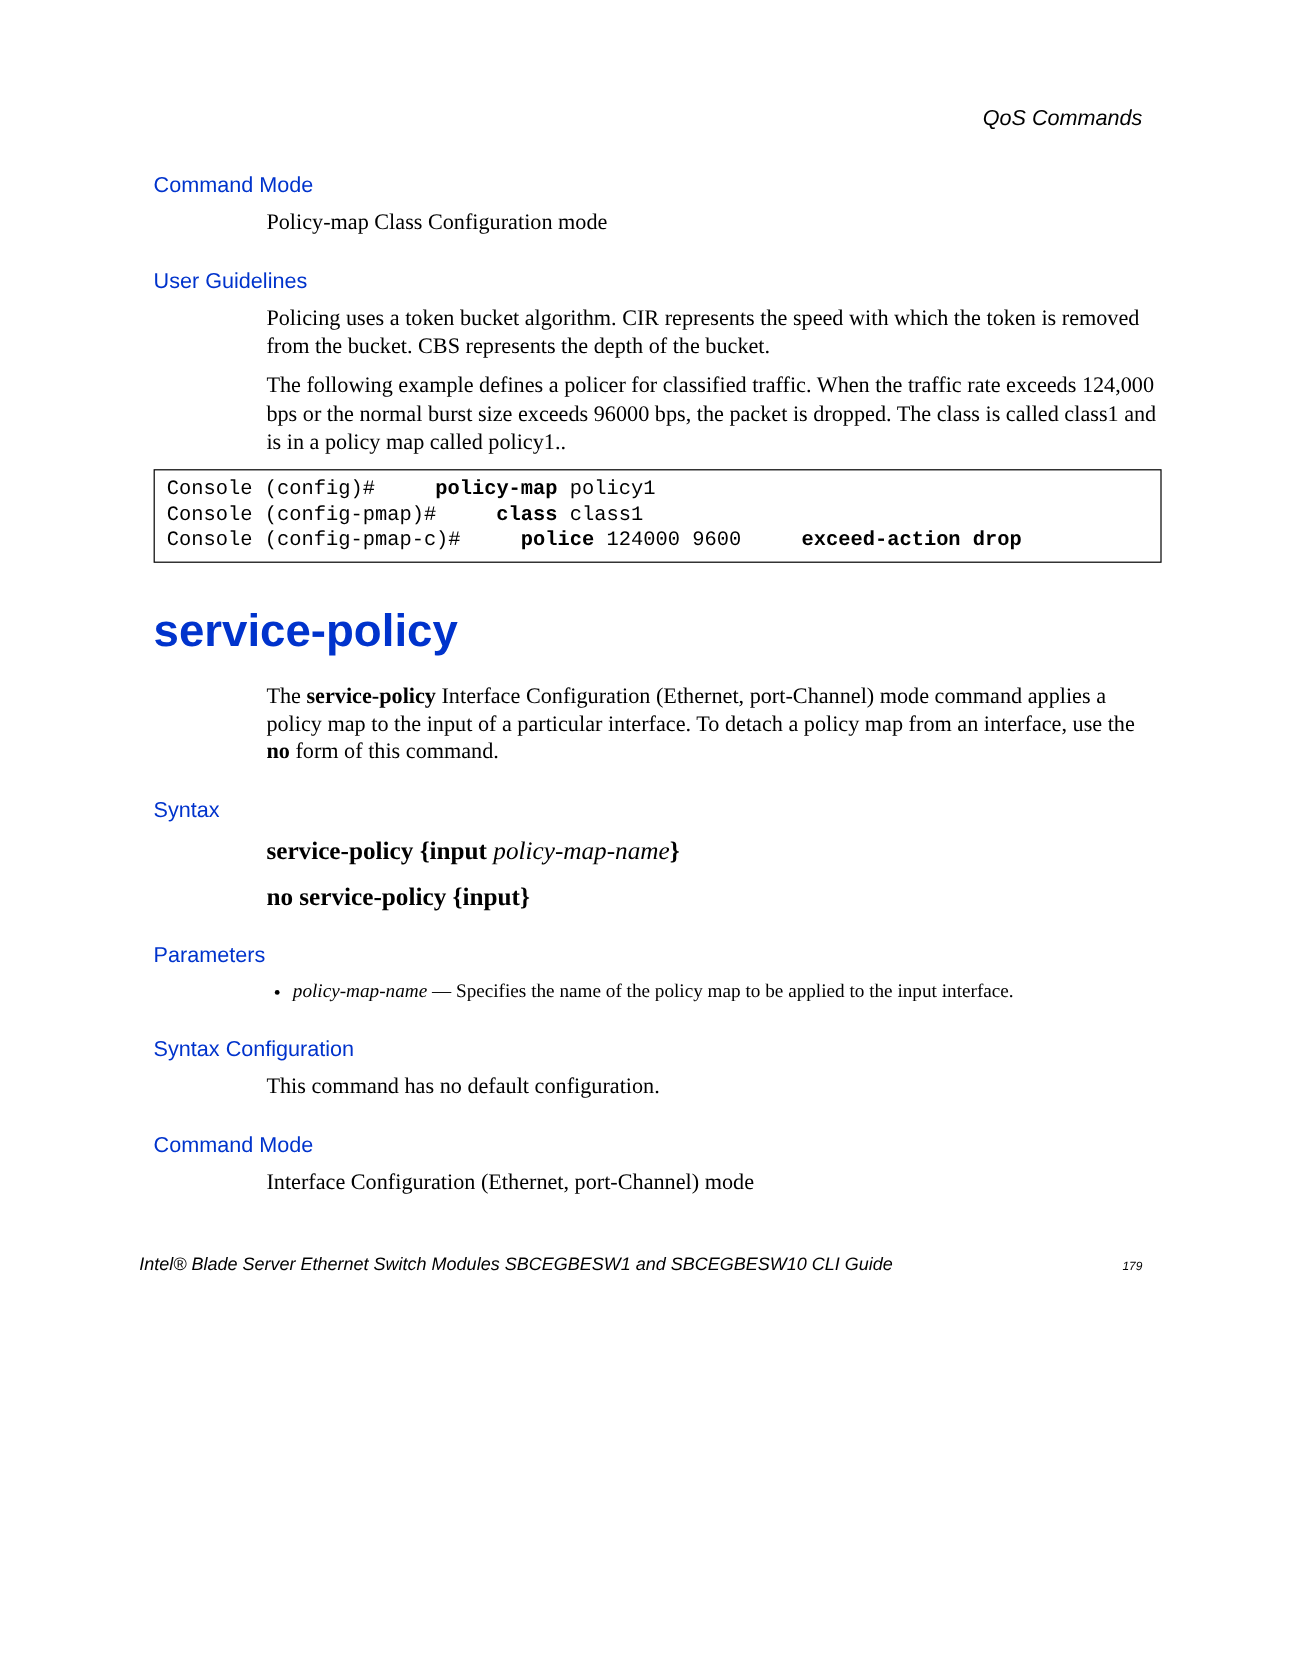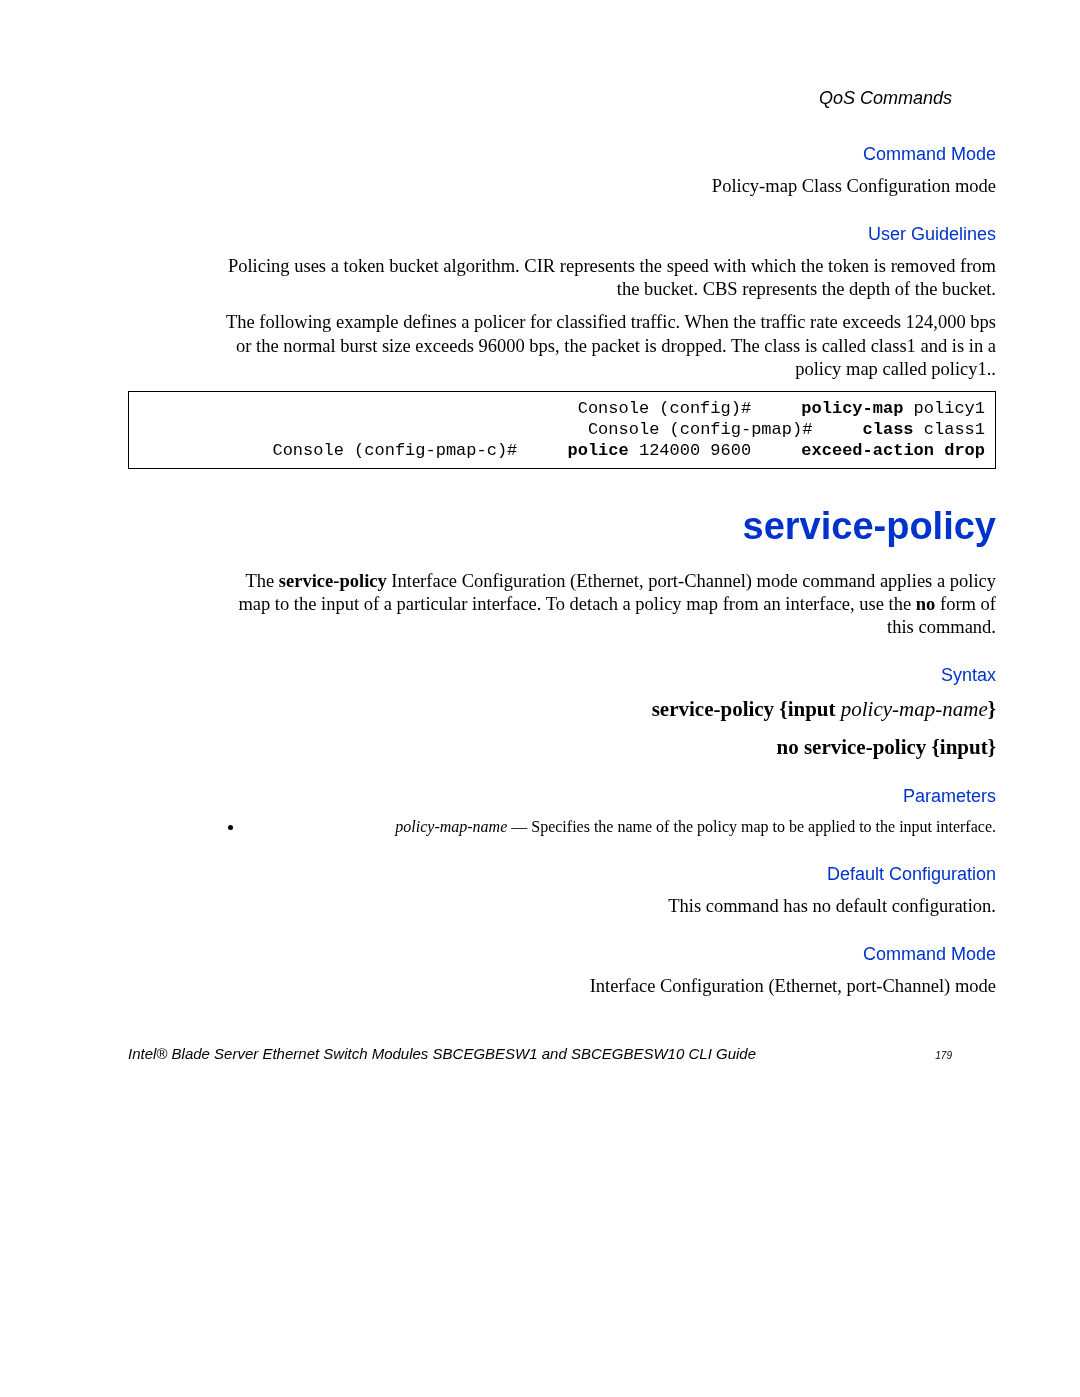--- a/index.html
+++ b/index.html
@@ -7,22 +7,21 @@
     padding: 0;
     background: #fff;
     font-family: "Times New Roman", Times, serif;
     color: #000;
   }
   .page {
     width: 1080px;
     height: 1120px;
     position: relative;
     box-sizing: border-box;
-    padding: 88px 84px 0 128px;
-    text-align: right;
+    padding: 88px 112px 0 128px;
   }
   .running-head {
     position: absolute;
     top: 88px;
     right: 128px;
     font-style: italic;
     font-family: Arial, Helvetica, sans-serif;
     font-size: 18px;
     color: #000;
   }
@@ -71,21 +70,21 @@
     margin: 2px 0 8px 22px;
     padding: 0;
   }
   ul.params li {
     font-size: 16px;
     line-height: 1.3;
     margin: 4px 0;
   }
   .footer {
     position: absolute;
-    left: 128px;
+    left: 116px;
     right: 128px;
     bottom: 58px;
     display: flex;
     justify-content: space-between;
     align-items: baseline;
     font-family: Arial, Helvetica, sans-serif;
     gap: 16px;
   }
   .footer-title {
     font-style: italic;
@@ -135,21 +134,21 @@
       <div class="syntax-line"><span class="bold">no service-policy {input}</span></div>
     </div>
 
     <div class="h3">Parameters</div>
     <div class="body-block">
       <ul class="params">
         <li><i>policy-map-name</i><span> — Specifies the name of the policy map to be applied to the input interface.</span></li>
       </ul>
     </div>
 
-    <div class="h3">Default Configuration</div>
+    <div class="h3">Syntax Configuration</div>
     <div class="body-block">
       <p>This command has no default configuration.</p>
     </div>
 
     <div class="h3">Command Mode</div>
     <div class="body-block">
       <p>Interface Configuration (Ethernet, port-Channel) mode</p>
     </div>
 
   </div>

